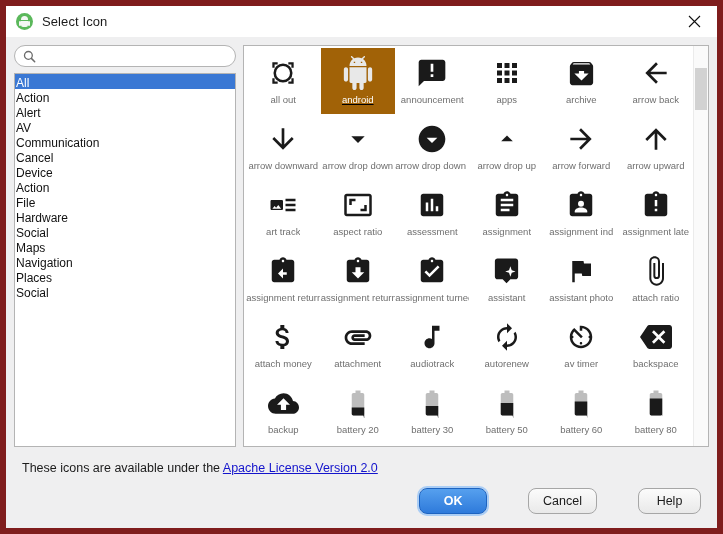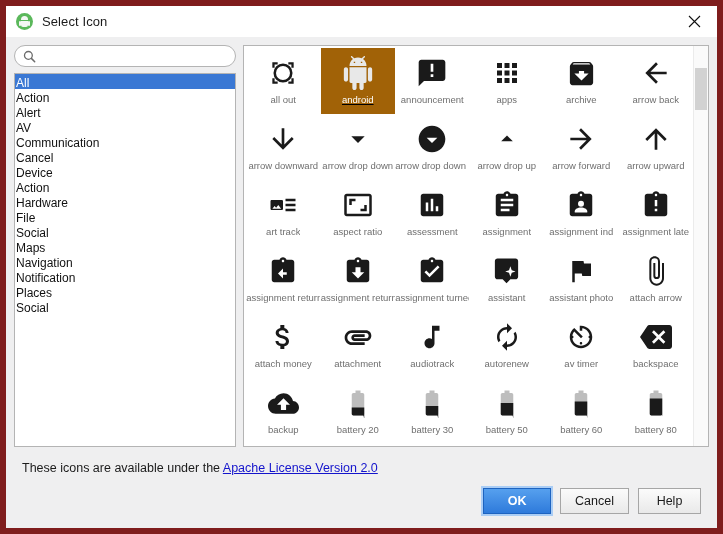--- a/index.html
+++ b/index.html
@@ -141,22 +141,23 @@
   .license a { color:#1414cc; text-decoration:underline; }
   .btnbar {
     display:flex; justify-content:flex-end; align-items:center;
     gap:9px; padding:13px 16px 14px 0; background:#efeff0;
   }
   .btn {
     min-width:63px; height:26px; padding:0 14px;
     font-family:"Liberation Sans", sans-serif;
     font-size:12.5px; color:#1b1b1b;
     background:linear-gradient(#fbfbfb,#e9e9e9);
-    border:1px solid #a6a6a6; border-radius:0;
+    border:1px solid #a6a6a6; border-radius:8px;
     cursor:default;
+    margin-left:32px;
   }
   .btn.primary {
     background:linear-gradient(#56a0ee,#2e7adb);
     border:1px solid #1d63c0; color:#fff; font-weight:bold;
     box-shadow:0 0 0 2px #aacdf5;
     min-width:68px;
   }
 </style>
 </head>
 <body>
@@ -193,26 +194,25 @@
       </div>
       <div class="cat-list" id="cat-list">
           <div class="cat-item selected">All</div>
           <div class="cat-item">Action</div>
           <div class="cat-item">Alert</div>
           <div class="cat-item">AV</div>
           <div class="cat-item">Communication</div>
           <div class="cat-item">Cancel</div>
           <div class="cat-item">Device</div>
           <div class="cat-item">Action</div>
+          <div class="cat-item">File</div>
           <div class="cat-item">Hardware</div>
-          <div class="cat-item">File</div>
           <div class="cat-item">Social</div>
           <div class="cat-item">Maps</div>
           <div class="cat-item">Navigation</div>
-          <div class="cat-item">Notification</div>
           <div class="cat-item">Places</div>
           <div class="cat-item">Social</div>
         </div>
     </div>
 
     <div class="grid-panel">
       <div class="grid-scroll">
         <div class="icon-grid" id="icon-grid">
             <div class="icon-cell">
               <div class="icon-art">
@@ -406,21 +406,21 @@
                 </svg>
               </div>
               <div class="icon-label">assistant photo</div>
             </div>
             <div class="icon-cell">
               <div class="icon-art">
                 <svg width="32" height="32" viewBox="0 0 24 24" fill="#1a1a1a">
                   <path d="M16.5 6v11.5c0 2.21-1.79 4-4 4s-4-1.79-4-4V5a2.5 2.5 0 015 0v10.5c0 .55-.45 1-1 1s-1-.45-1-1V6H10v9.5a2.5 2.5 0 005 0V5c0-2.21-1.79-4-4-4S7 2.79 7 5v12.5c0 3.04 2.46 5.5 5.5 5.5s5.5-2.46 5.5-5.5V6h-1.5z"></path>
                 </svg>
               </div>
-              <div class="icon-label">attach arrow</div>
+              <div class="icon-label">attach ratio</div>
             </div>
             <div class="icon-cell">
               <div class="icon-art">
                 <svg width="32" height="32" viewBox="0 0 24 24" fill="#1a1a1a">
                   <path d="M11.8 10.9c-2.27-.59-3-1.2-3-2.15 0-1.09 1.01-1.85 2.7-1.85 1.78 0 2.44.85 2.5 2.1h2.21c-.07-1.72-1.12-3.3-3.21-3.81V3h-3v2.16c-1.94.42-3.5 1.68-3.5 3.61 0 2.31 1.91 3.46 4.7 4.13 2.5.6 3 1.48 3 2.41 0 .69-.49 1.79-2.7 1.79-2.06 0-2.87-.92-2.98-2.1h-2.2c.12 2.19 1.76 3.42 3.68 3.83V21h3v-2.15c1.95-.37 3.5-1.5 3.5-3.55 0-2.84-2.43-3.81-4.7-4.4z"></path>
                 </svg>
               </div>
               <div class="icon-label">attach money</div>
             </div>
             <div class="icon-cell">

